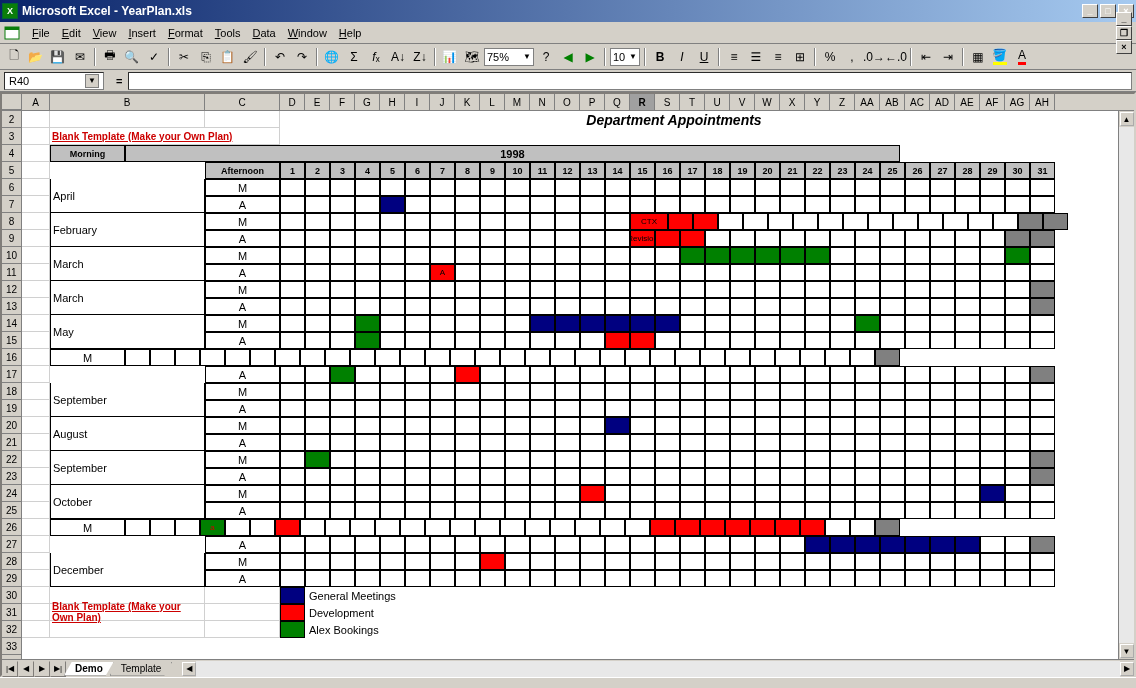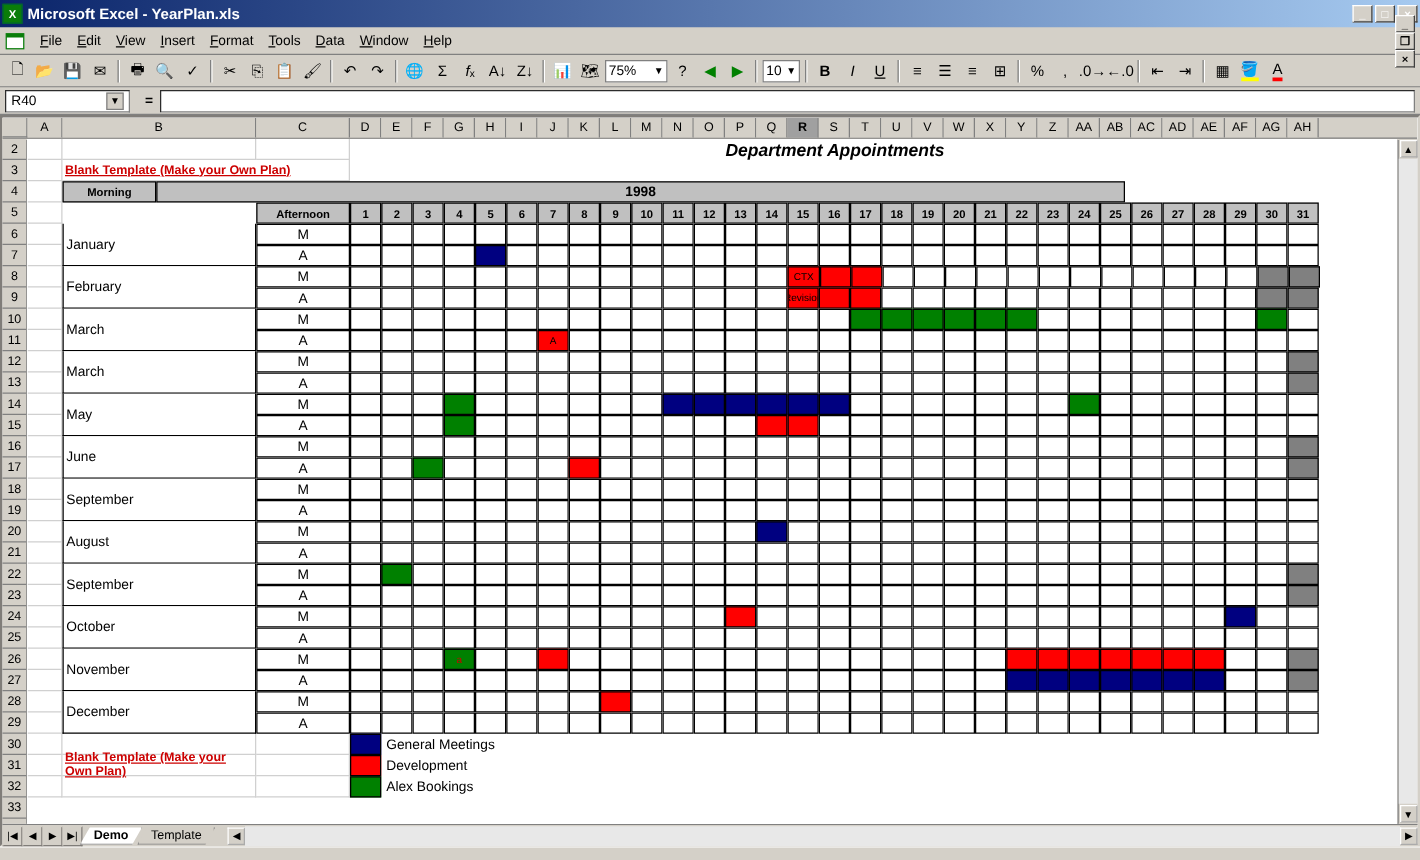--- a/index.html
+++ b/index.html
@@ -312,21 +312,21 @@
             <div class="dayhdr daycell" style="width: 25px;">25</div>
             <div class="dayhdr daycell" style="width: 25px;">26</div>
             <div class="dayhdr daycell" style="width: 25px;">27</div>
             <div class="dayhdr daycell" style="width: 25px;">28</div>
             <div class="dayhdr daycell" style="width: 25px;">29</div>
             <div class="dayhdr daycell" style="width: 25px;">30</div>
             <div class="dayhdr daycell" style="width: 25px;">31</div>
           </div>
           <div class="plrow">
             <div class="cellA" style="width: 28px;"></div>
-            <div class="cellB mlabel" style="width: 155px; height: 34px; border-bottom: 1px solid black; position: relative; z-index: 1; background: white;">January</div>
+            <div class="cellB mlabel" style="width: 155px; height: 34px; border-bottom: 1px solid black; position: relative; z-index: 1; background: white;">April</div>
             <div class="cellC pcell" style="width: 75px;">M</div>
             <div class="daycell pcell" style="width: 25px;"></div>
             <div class="daycell pcell" style="width: 25px;"></div>
             <div class="daycell pcell" style="width: 25px;"></div>
             <div class="daycell pcell" style="width: 25px;"></div>
             <div class="daycell pcell" style="width: 25px;"></div>
             <div class="daycell pcell" style="width: 25px;"></div>
             <div class="daycell pcell" style="width: 25px;"></div>
             <div class="daycell pcell" style="width: 25px;"></div>
             <div class="daycell pcell" style="width: 25px;"></div>
@@ -400,21 +400,21 @@
             <div class="daycell pcell" style="width: 25px;"></div>
             <div class="daycell pcell" style="width: 25px;"></div>
             <div class="daycell pcell" style="width: 25px;"></div>
             <div class="daycell pcell" style="width: 25px;"></div>
             <div class="daycell pcell" style="width: 25px;"></div>
             <div class="daycell pcell" style="width: 25px;"></div>
             <div class="daycell pcell" style="width: 25px;"></div>
             <div class="daycell pcell" style="width: 25px;"></div>
             <div class="daycell pcell" style="width: 25px;"></div>
             <div class="daycell pcell" style="width: 25px;"></div>
-            <div class="daycell pcell red" style="width: 26px; font-size: 8px; color: rgb(0, 0, 0); overflow: hidden;">CTX</div>
+            <div class="daycell pcell red" style="width: 38px; font-size: 8px; color: rgb(0, 0, 0); overflow: hidden;">CTX</div>
             <div class="daycell pcell red" style="width: 25px;"></div>
             <div class="daycell pcell red" style="width: 25px;"></div>
             <div class="daycell pcell" style="width: 25px;"></div>
             <div class="daycell pcell" style="width: 25px;"></div>
             <div class="daycell pcell" style="width: 25px;"></div>
             <div class="daycell pcell" style="width: 25px;"></div>
             <div class="daycell pcell" style="width: 25px;"></div>
             <div class="daycell pcell" style="width: 25px;"></div>
             <div class="daycell pcell" style="width: 25px;"></div>
             <div class="daycell pcell" style="width: 25px;"></div>
@@ -672,21 +672,20 @@
             <div class="daycell pcell" style="width: 25px;"></div>
             <div class="daycell pcell" style="width: 25px;"></div>
             <div class="daycell pcell" style="width: 25px;"></div>
             <div class="daycell pcell" style="width: 25px;"></div>
             <div class="daycell pcell" style="width: 25px;"></div>
             <div class="daycell pcell" style="width: 25px;"></div>
             <div class="daycell pcell" style="width: 25px;"></div>
           </div>
           <div class="plrow">
             <div class="cellA" style="width: 28px;"></div>
-            <div class="cellB mlabel" style="width: 155px; height: 34px; border-bottom: 1px solid black; position: relative; z-index: 1; background: white;">June</div>
             <div class="cellC pcell" style="width: 75px;">M</div>
             <div class="daycell pcell" style="width: 25px;"></div>
             <div class="daycell pcell" style="width: 25px;"></div>
             <div class="daycell pcell" style="width: 25px;"></div>
             <div class="daycell pcell" style="width: 25px;"></div>
             <div class="daycell pcell" style="width: 25px;"></div>
             <div class="daycell pcell" style="width: 25px;"></div>
             <div class="daycell pcell" style="width: 25px;"></div>
             <div class="daycell pcell" style="width: 25px;"></div>
             <div class="daycell pcell" style="width: 25px;"></div>
@@ -1032,21 +1031,20 @@
             <div class="daycell pcell" style="width: 25px;"></div>
             <div class="daycell pcell" style="width: 25px;"></div>
             <div class="daycell pcell" style="width: 25px;"></div>
             <div class="daycell pcell" style="width: 25px;"></div>
             <div class="daycell pcell" style="width: 25px;"></div>
             <div class="daycell pcell" style="width: 25px;"></div>
             <div class="daycell pcell" style="width: 25px;"></div>
           </div>
           <div class="plrow">
             <div class="cellA" style="width: 28px;"></div>
-            <div class="cellB mlabel" style="width: 155px; height: 34px; border-bottom: 1px solid black; position: relative; z-index: 1; background: white;">November</div>
             <div class="cellC pcell" style="width: 75px;">M</div>
             <div class="daycell pcell" style="width: 25px;"></div>
             <div class="daycell pcell" style="width: 25px;"></div>
             <div class="daycell pcell" style="width: 25px;"></div>
             <div class="daycell pcell green" style="width: 25px; font-size: 8px; color: rgb(204, 0, 0); overflow: hidden;">a</div>
             <div class="daycell pcell" style="width: 25px;"></div>
             <div class="daycell pcell" style="width: 25px;"></div>
             <div class="daycell pcell red" style="width: 25px;"></div>
             <div class="daycell pcell" style="width: 25px;"></div>
             <div class="daycell pcell" style="width: 25px;"></div>

